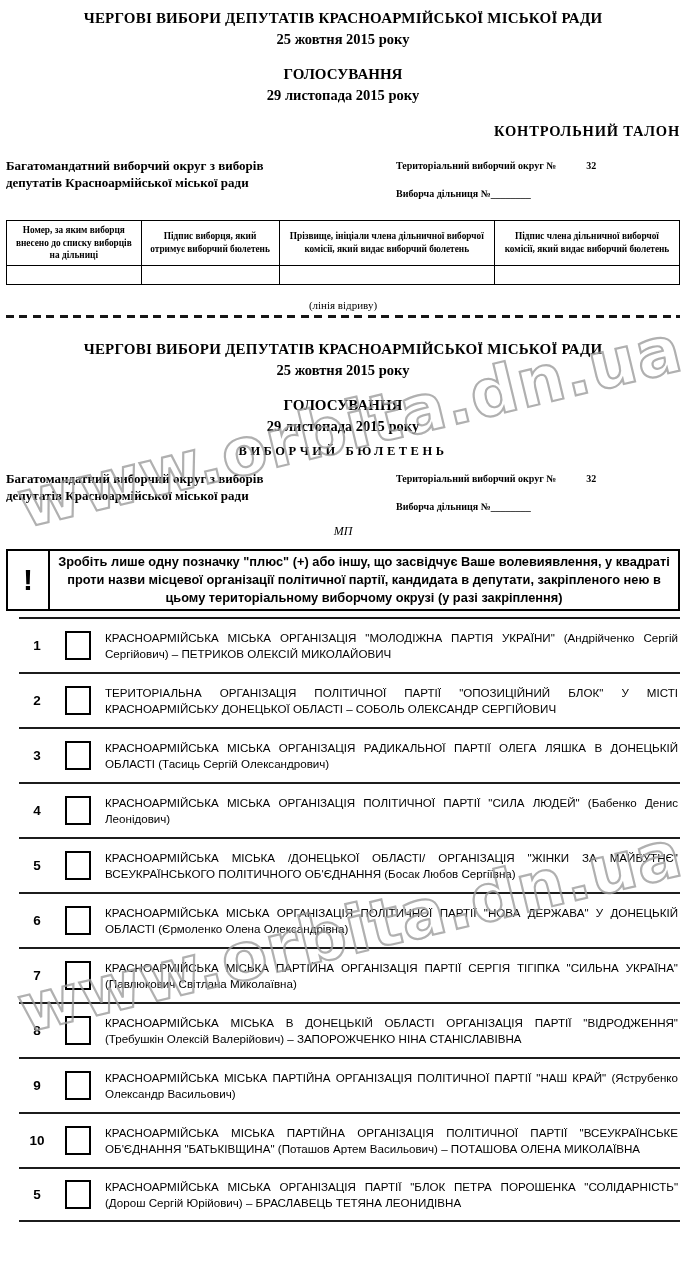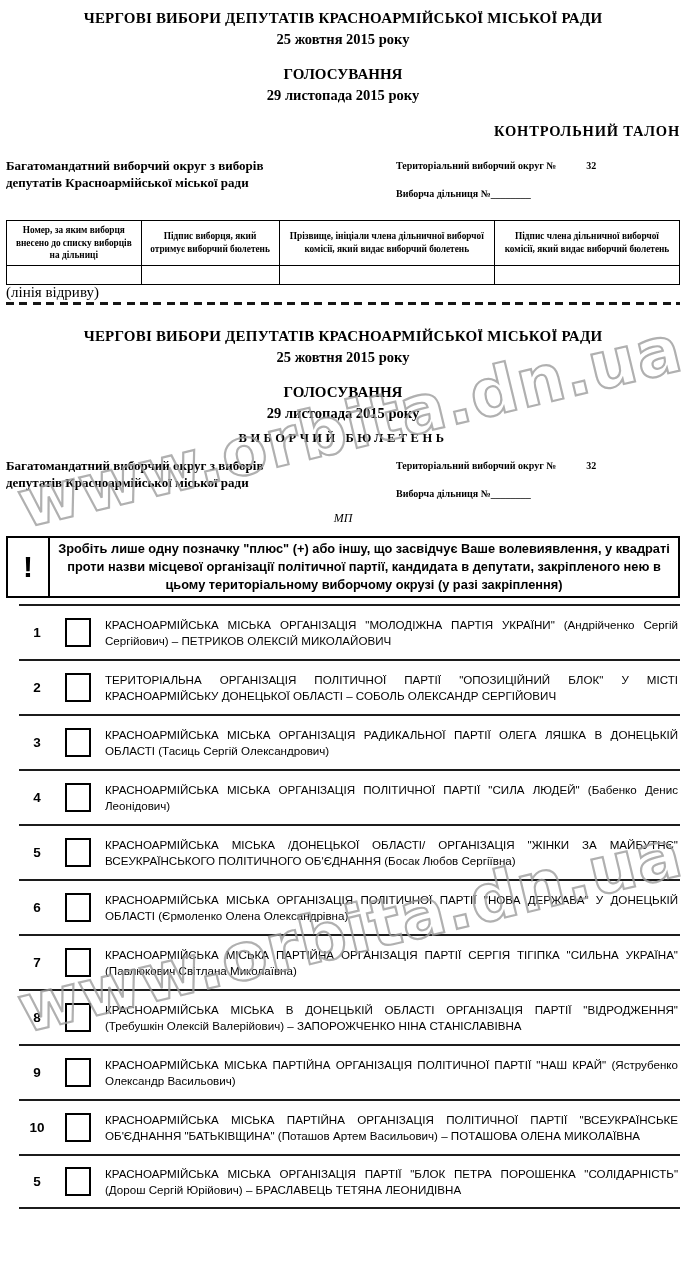--- a/index.html
+++ b/index.html
@@ -21,21 +21,21 @@
   .terr-line { display:flex; }
   .terr-num { margin-left:30px; }
   .precinct-line { margin-top:11px; }
 
   
   table.coupon { width:100%; margin-top:18px; border-collapse:collapse; }
   table.coupon th, table.coupon td { border:1.6px solid #000; }
   table.coupon th { font-size:9.3px; line-height:12.5px; font-weight:bold; text-align:center; vertical-align:middle; padding:3px 8px; }
   table.coupon td { height:19px; }
   .col1 { width:20%; } .col2 { width:20.5%; } .col3 { width:32%; } .col4 { width:27.5%; }
-  .tear-label { text-align:left; font-size:15px; line-height:13px; margin-top:1px; }
+  .tear-label { text-align:center; font-size:11px; line-height:13px; margin-top:14px; }
   .dash-line { height:3px; margin-top:3px;
     background:repeating-linear-gradient(90deg,#161616 0 8px,transparent 8px 13.4px); }
 
   
   .ballot-section { margin-top:21px; }
   .seal { text-align:center; font-style:italic; font-size:12px; margin-top:9px; line-height:15px; }
   .instruction-box { display:flex; border:2.6px solid #000; margin-top:10px; align-items:stretch; }
   .warn-cell { width:42px; flex-shrink:0; border-right:2.2px solid #000; display:flex; align-items:center; justify-content:center;
     font-family:"Liberation Sans","DejaVu Sans",sans-serif; font-weight:bold; font-size:30px; }
   .instr-text { flex:1; font-family:"Liberation Sans","DejaVu Sans",sans-serif; font-weight:bold; font-size:12.8px;

